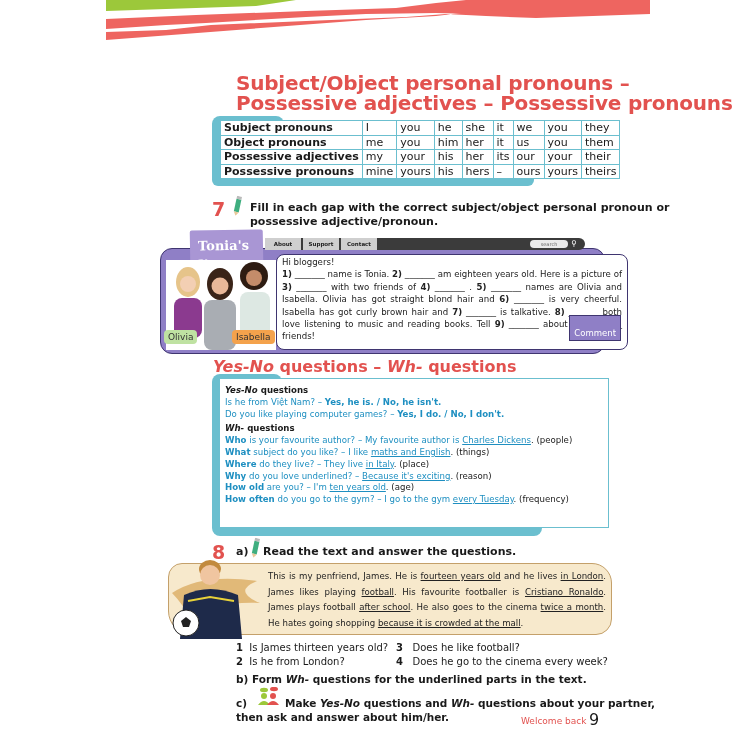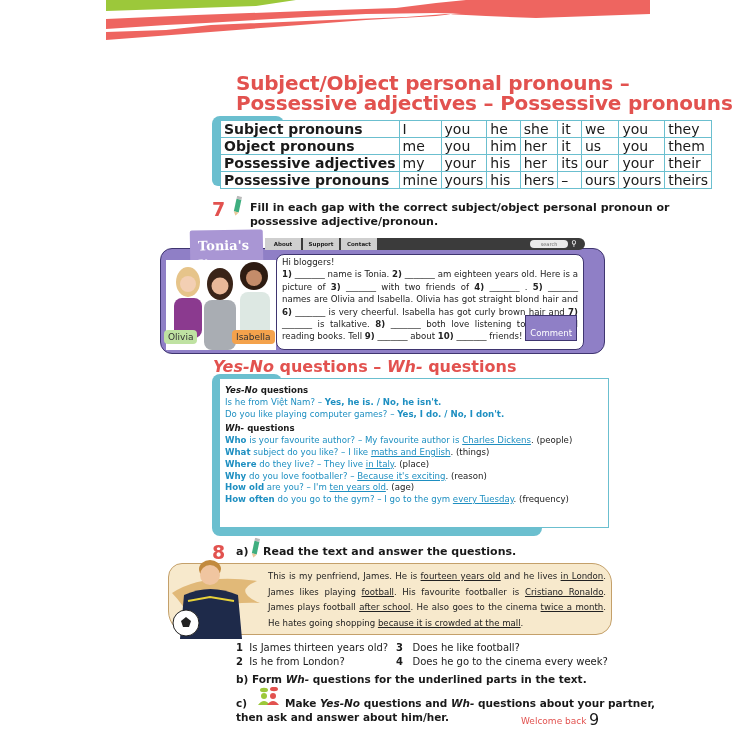--- a/index.html
+++ b/index.html
@@ -7,42 +7,42 @@
     body { position: relative; font-family: "DejaVu Sans", sans-serif; color: #1a1a1a; }
 
     .banner { position: absolute; left: 106px; top: 0; width: 544px; height: 42px; }
 
     .title { position: absolute; left: 236px; top: 73px; color: #e2524f; font-weight: bold; font-size: 20px; line-height: 20px; letter-spacing: -0.2px; }
 
     
     .pron-wrap { position: absolute; left: 212px; top: 116px; width: 388px; height: 70px; }
     .pron-tab { position: absolute; left: 0; top: 0; width: 72px; height: 20px; background: #6bbfcf; border-radius: 8px 8px 0 0; }
     .pron-bg { position: absolute; left: 0; top: 4px; width: 322px; height: 66px; background: #6bbfcf; border-radius: 6px; }
-    table.pron { position: absolute; left: 8px; top: 4px; border-collapse: collapse; background: #fff; font-size: 14px; }
+    table.pron { position: absolute; left: 8px; top: 4px; border-collapse: collapse; background: #fff; font-size: 11px; }
     table.pron td { border: 1px solid #6bbfcf; height: 14.5px; padding: 0 3px; white-space: nowrap; }
     table.pron td.hd { font-weight: bold; width: 116px; }
     table.pron td.c { width: 29px; }
 
     
     .ex-num { position: absolute; color: #e2524f; font-weight: bold; font-size: 19px; }
     .pencil { position: absolute; width: 7px; height: 20px; }
     .instr { position: absolute; font-weight: bold; font-size: 11px; line-height: 14px; color: #1a1a1a; }
 
     
     .blog { position: absolute; left: 160px; top: 238px; width: 445px; height: 118px; }
     .blog-frame { position: absolute; left: 0; top: 10px; width: 445px; height: 106px; background: #8f7fc6; border-radius: 12px; border: 1.5px solid #3f3570; }
     .blog-logo { position: absolute; left: 30px; top: -8px; width: 73px; height: 33px; background: #a996d4; color: #fff; font-family: "DejaVu Serif", serif; font-weight: bold; font-size: 13px; padding: 8px 0 0 8px; border-radius: 2px; transform: rotate(-1deg); }
     .blog-logo small { font-size: 8px; }
     .blog-nav { position: absolute; left: 105px; top: 0; width: 320px; height: 12px; background: #3b3b3b; border-radius: 0 6px 6px 0; }
     .nav-item { position: absolute; top: 0; height: 12px; width: 36px; background: #cfcfcf; font-size: 5.5px; font-weight: bold; text-align: center; line-height: 12px; color: #222; }
     .search-box { position: absolute; left: 265px; top: 2px; width: 38px; height: 8px; background: #eaeaea; border-radius: 4px; font-size: 5px; text-align: center; line-height: 8px; color: #666; }
     .search-ic { position: absolute; left: 306px; top: 1px; width: 10px; height: 10px; color: #fff; font-size: 8px; line-height: 10px; }
     .blog-photo { position: absolute; left: 6px; top: 22px; width: 110px; height: 90px; }
     .name-tag { position: absolute; font-size: 9px; padding: 2px 4px; border-radius: 4px; color: #333; }
-    .blog-text { position: absolute; left: 116px; top: 16px; width: 308px; height: 96px; background: #fff; border: 1px solid #3f3570; border-radius: 8px; padding: 1px 5px; font-size: 8.6px; line-height: 12.4px; text-align: justify; color: #222; }
+    .blog-text { position: absolute; left: 116px; top: 16px; width: 352px; height: 96px; background: #fff; border: 1px solid #3f3570; border-radius: 8px; padding: 1px 5px; font-size: 8.6px; line-height: 12.4px; text-align: justify; color: #222; }
     .blog-text b { font-weight: bold; }
     .comment-btn { position: absolute; right: 6px; bottom: 8px; background: #8f7fc6; color: #fff; font-size: 8.5px; padding: 12px 4px; height: 11px; line-height: 11px; border: 1px solid #3f3570; }
 
     
     .sec2 { position: absolute; left: 213px; top: 357px; color: #e2524f; font-weight: bold; font-size: 16px; }
     .sec2 i { font-style: italic; }
     .q-wrap { position: absolute; left: 212px; top: 374px; width: 397px; height: 162px; }
     .q-tab { position: absolute; left: 0; top: 0; width: 70px; height: 20px; background: #6bbfcf; border-radius: 8px 8px 0 0; }
     .q-bg { position: absolute; left: 0; top: 4px; width: 330px; height: 158px; background: #6bbfcf; border-radius: 8px; }
     .q-box { position: absolute; left: 7px; top: 4px; width: 390px; height: 150px; background: #fff; border: 1px solid #6bbfcf; padding: 6px 5px; font-size: 8.6px; line-height: 11.8px; color: #1e8fc1; }
@@ -197,21 +197,21 @@
     <div id="yesno-list">
         <div class="line"><span>Is he from Việt Nam? – </span><b>Yes, he is. / No, he isn't.</b></div>
         <div class="line"><span>Do you like playing computer games? – </span><b>Yes, I do. / No, I don't.</b></div>
       </div>
     <div class="gap"></div>
     <div class="sub"><i>Wh-</i><span> questions</span></div>
     <div id="wh-list">
         <div class="line"><b>Who</b><span> is your favourite author? – My favourite author is </span><u>Charles Dickens</u><span class="tag">. (people)</span></div>
         <div class="line"><b>What</b><span> subject do you like? – I like </span><u>maths and English</u><span class="tag">. (things)</span></div>
         <div class="line"><b>Where</b><span> do they live? – They live </span><u>in Italy</u><span class="tag">. (place)</span></div>
-        <div class="line"><b>Why</b><span> do you love footballer? – </span><u>Because it's exciting</u><span class="tag">. (reason)</span></div>
+        <div class="line"><b>Why</b><span> do you love underlined? – </span><u>Because it's exciting</u><span class="tag">. (reason)</span></div>
         <div class="line"><b>How old</b><span> are you? – I'm </span><u>ten years old</u><span class="tag">. (age)</span></div>
         <div class="line"><b>How often</b><span> do you go to the gym? – I go to the gym </span><u>every Tuesday</u><span class="tag">. (frequency)</span></div>
       </div>
   </div>
 </div>
 
 <div class="ex-num" style="left:212px; top:541px;">8</div>
 <div class="instr" style="left:236px; top:545px;">a)</div>
 <svg class="pencil" style="left:252px; top:538px; transform: rotate(12deg);" viewBox="0 0 7 20">
   <rect x="1" y="3" width="5" height="13" fill="#3fae7f"></rect>

